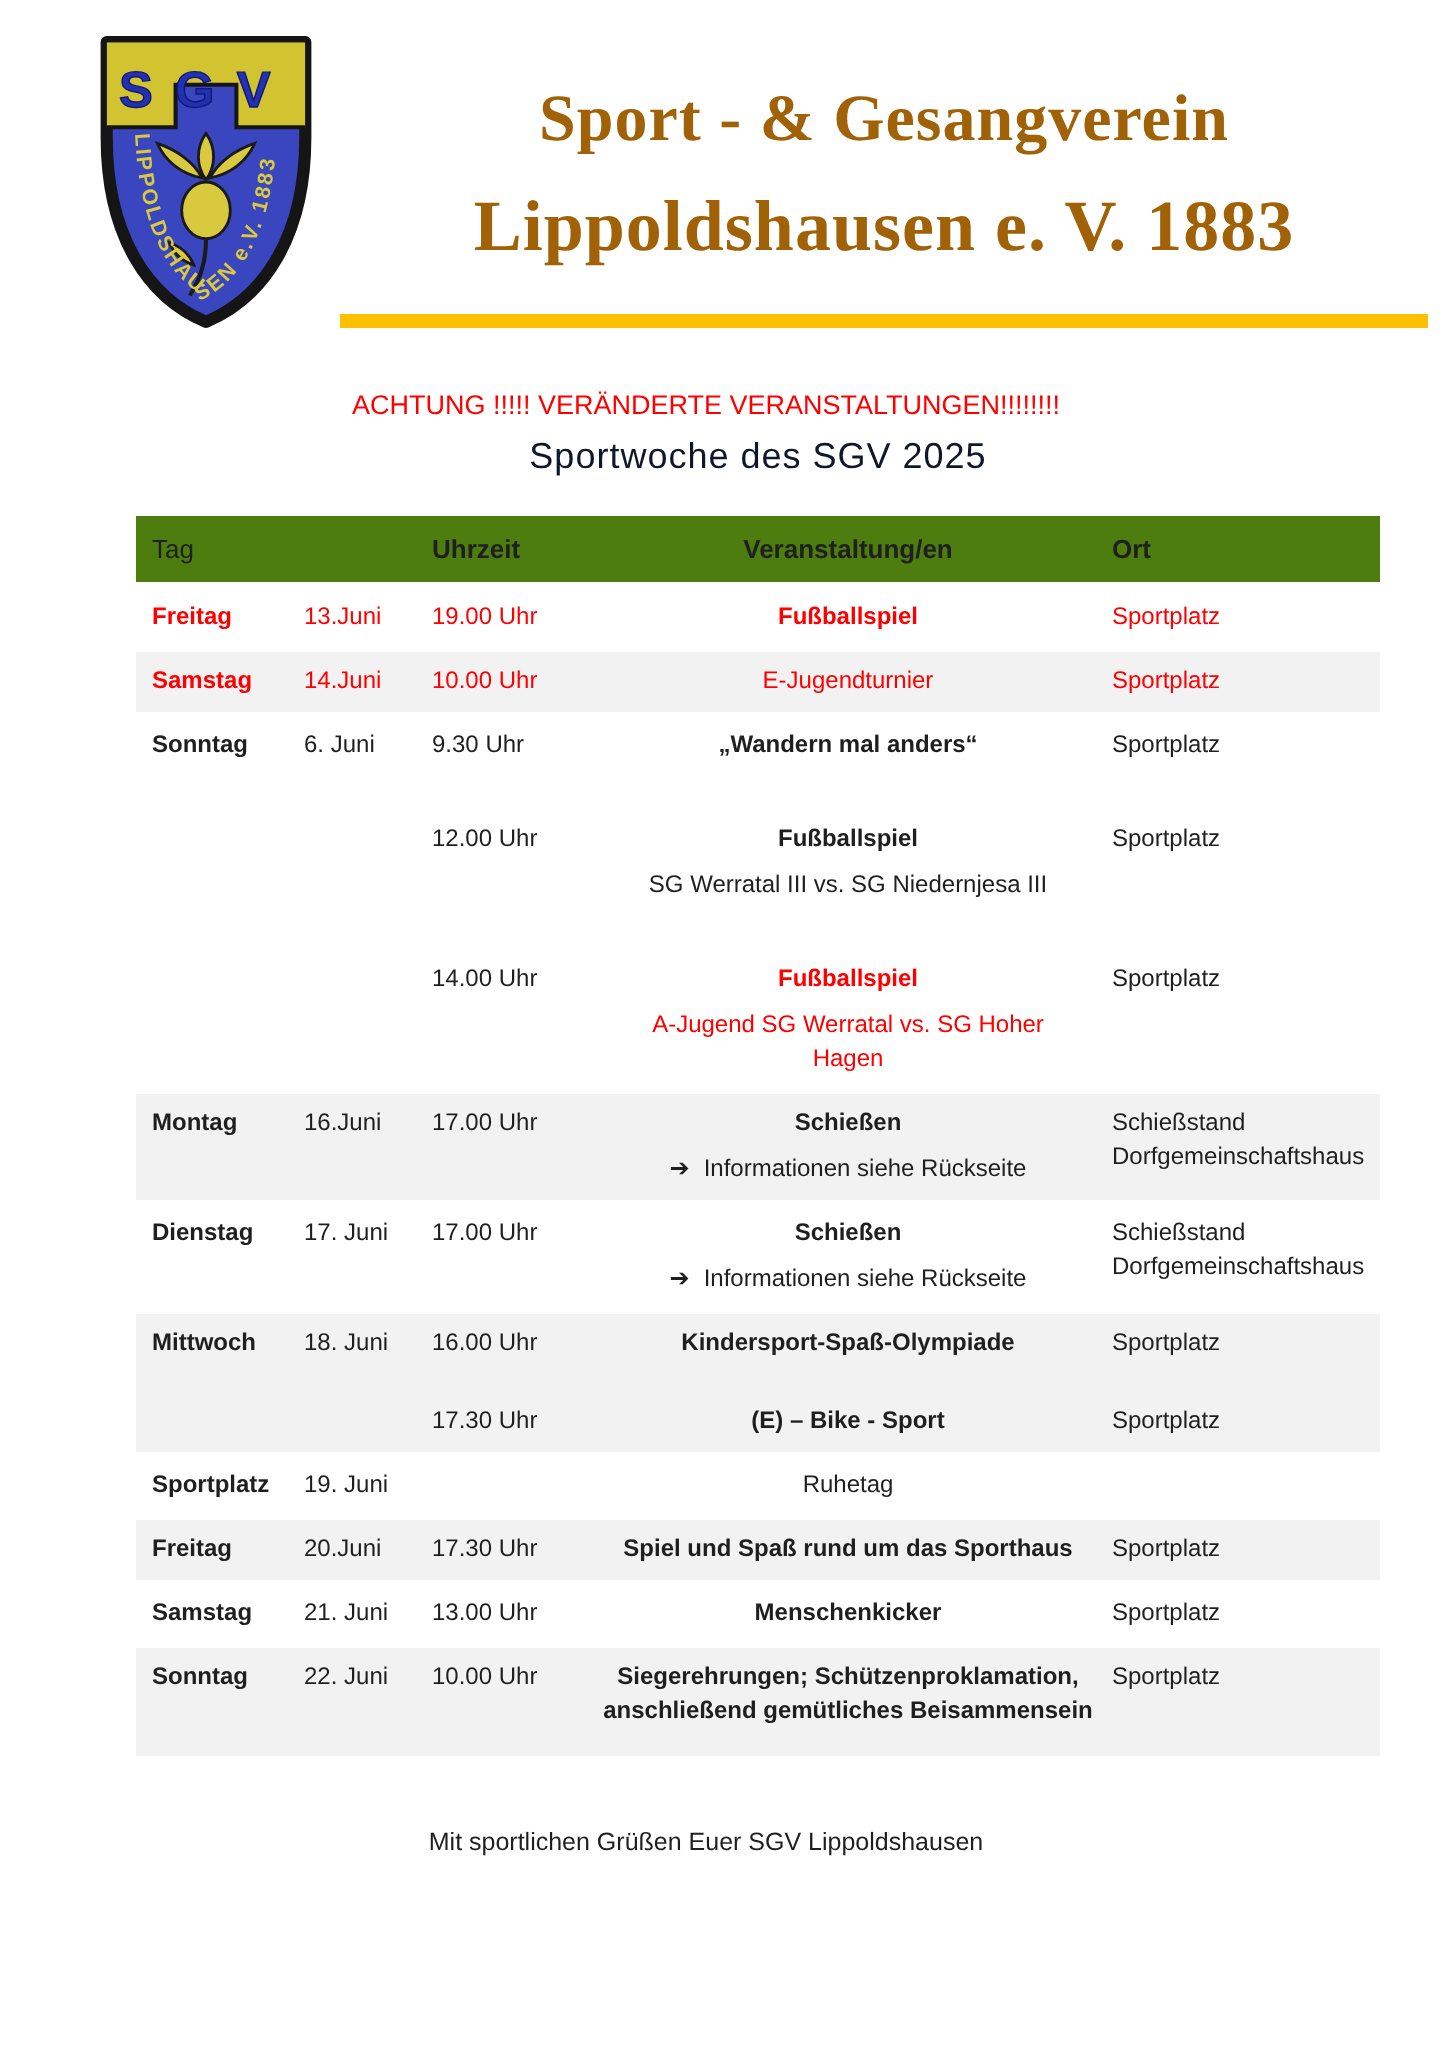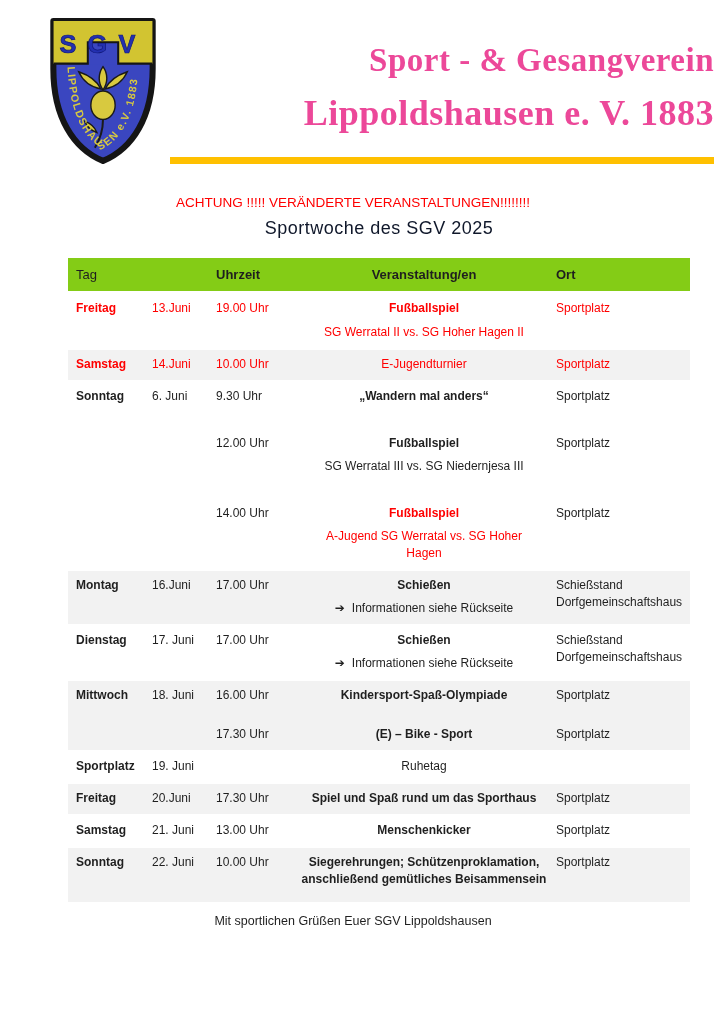--- a/index.html
+++ b/index.html
@@ -9,23 +9,23 @@
     width:724px; height:1024px;
     background:#ffffff;
     font-family:"Liberation Sans","DejaVu Sans",sans-serif;
     color:#1f1f1f;
     overflow:hidden;
   }
   
   .logo { position:absolute; left:46px; top:16px; width:114px; height:152px; }
   .title-block {
     position:absolute; left:170px; top:40px; width:544px;
-    text-align:right;
+    text-align:center;
     font-family:"Liberation Serif","DejaVu Serif",serif;
-    color:#ec4899;
+    color:#a16207;
     font-weight:700;
   }
   .title-line1 { font-size:33px; line-height:40px; letter-spacing:0.5px; }
   .title-line2 { font-size:36px; line-height:42px; margin-top:12px; letter-spacing:0.5px; }
   .yellow-bar {
     position:absolute; left:170px; top:157px; width:544px; height:7px;
     background:#FFC000;
   }
   
   .warning {
@@ -39,21 +39,21 @@
     font-size:18px; letter-spacing:0.5px; color:#0f172a;
   }
   
   .schedule { position:absolute; top:258px; left:68px; width:622px; font-size:12px; }
   .line {
     display:grid;
     grid-template-columns:82px 62px 86px 252px 140px;
     line-height:17px;
     align-items:start;
   }
-  .thead { background:#84cc16; padding:8px 0 8px; border-bottom:3px solid #fff; font-size:13px; }
+  .thead { background:#4d7c0f; padding:8px 0 8px; border-bottom:3px solid #fff; font-size:13px; }
   .trow  { padding:6px 0 7px; border-bottom:2px solid #fff; position:relative; }
   .gray  { background:#F2F2F2; }
   .c        { display:block; }
   .day      { padding-left:8px; font-weight:bold; }
   .date     { padding-left:2px; }
   .time     { padding-left:4px; }
   .event    { text-align:center; }
   .ort      { padding-left:6px; padding-right:4px; }
   .bold     { font-weight:bold; }
   .red      { color:#FF0000; }
@@ -132,27 +132,20 @@
     </div>
 
     <div class="trow red-row">
       <div class="line">
         <div class="c day">Freitag</div>
         <div class="c date">13.Juni</div>
         <div class="c time">19.00 Uhr</div>
         <div class="c event bold">Fußballspiel</div>
         <div class="c ort">Sportplatz</div>
       </div>
-      <div class="line sub">
-        <div class="c"></div>
-          <div class="c"></div>
-          <div class="c"></div>
-        <div class="c event">SG Werratal II vs. SG Hoher Hagen II</div>
-        <div class="c"></div>
-      </div>
     </div>
 
     <div class="trow gray red-row">
       <div class="line">
         <div class="c day">Samstag</div>
         <div class="c date">14.Juni</div>
         <div class="c time">10.00 Uhr</div>
         <div class="c event">E-Jugendturnier</div>
         <div class="c ort">Sportplatz</div>
       </div>

